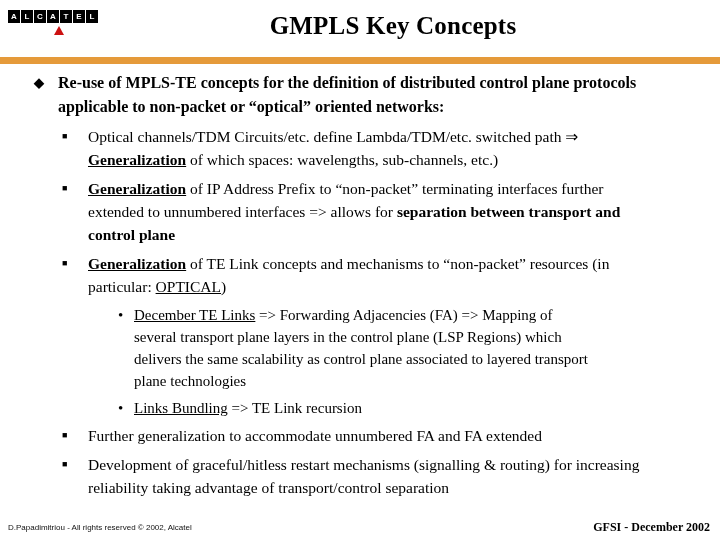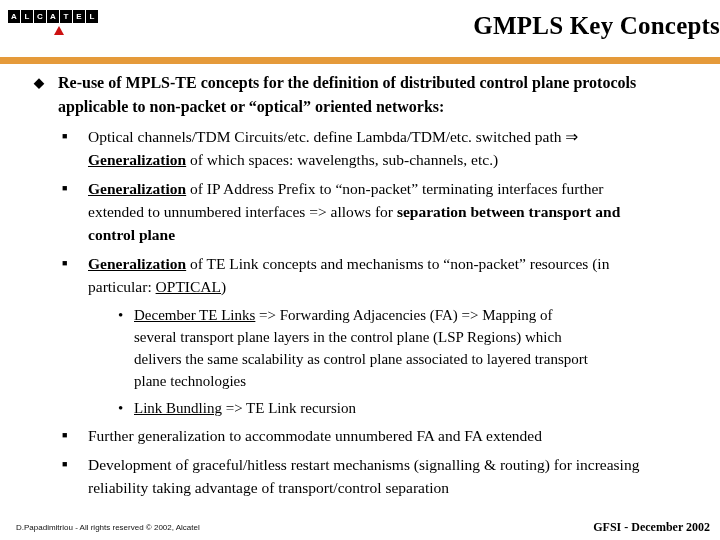--- a/index.html
+++ b/index.html
@@ -22,21 +22,21 @@
     font-family:"Liberation Sans", sans-serif; font-size:8px; font-weight:bold;
     display:flex; align-items:center; justify-content:center;
   }
   .logo-triangle {
     width:0; height:0; margin:3px 0 0 46px;
     border-left:5px solid transparent; border-right:5px solid transparent;
     border-bottom:9px solid #cc1111;
   }
   .title {
     position:absolute; top:12px; left:0; right:0;
-    text-align:right; padding-left:66px;
+    text-align:center; padding-left:66px;
     font-size:25px; font-weight:bold; letter-spacing:0.2px;
   }
   .accent-bar {
     position:absolute; top:57px; left:0; width:720px; height:7px;
     background:#e59a3a;
   }
 
   
   .content { position:absolute; top:71px; left:34px; width:662px; }
   .item { display:flex; margin-bottom:6px; }
@@ -53,21 +53,21 @@
 
   .level-3 { font-size:15px; line-height:22px; margin-left:84px; margin-bottom:5px; }
   .level-3 .bullet { width:16px; font-size:15px; }
   .level-3 .text { max-width:462px; }
 
   .b { font-weight:bold; }
   .u { text-decoration:underline;text-align:center; }
 
   
   .footer-left {
-    position:absolute; left:16px; bottom:8px;
+    position:absolute; left:8px; bottom:8px;
     font-family:"Liberation Sans", sans-serif; font-size:8px; color:#111;
   }
   .footer-right {
     position:absolute; right:10px; bottom:5px;
     font-family:"Liberation Serif", serif; font-size:12px; font-weight:bold;
   }
 </style>
 </head>
 <body>
 
@@ -107,21 +107,21 @@
       <div class="item level-2">
         <span class="bullet">■</span>
         <div class="text"><span class="b u">Generalization</span><span> of TE Link concepts and mechanisms to “non-packet” resources (in particular: </span><span class="u">OPTICAL</span><span>)</span></div>
       </div>
       <div class="item level-3">
         <span class="bullet">•</span>
         <div class="text"><span class="u">December TE Links</span><span> =&gt; Forwarding Adjacencies (FA) =&gt; Mapping of several transport plane layers in the control plane (LSP Regions) which delivers the same scalability as control plane associated to layered transport plane technologies</span></div>
       </div>
       <div class="item level-3">
         <span class="bullet">•</span>
-        <div class="text"><span class="u">Link Bundling</span><span> =&gt; TE Link recursion</span></div>
+        <div class="text"><span class="u">Links Bundling</span><span> =&gt; TE Link recursion</span></div>
       </div>
       <div class="item level-2">
         <span class="bullet">■</span>
         <div class="text"><span>Further generalization to accommodate unnumbered FA and FA extended</span></div>
       </div>
       <div class="item level-2">
         <span class="bullet">■</span>
         <div class="text"><span>Development of graceful/hitless restart mechanisms (signalling &amp; routing) for increasing reliability taking advantage of transport/control separation</span></div>
       </div>
     </div>

